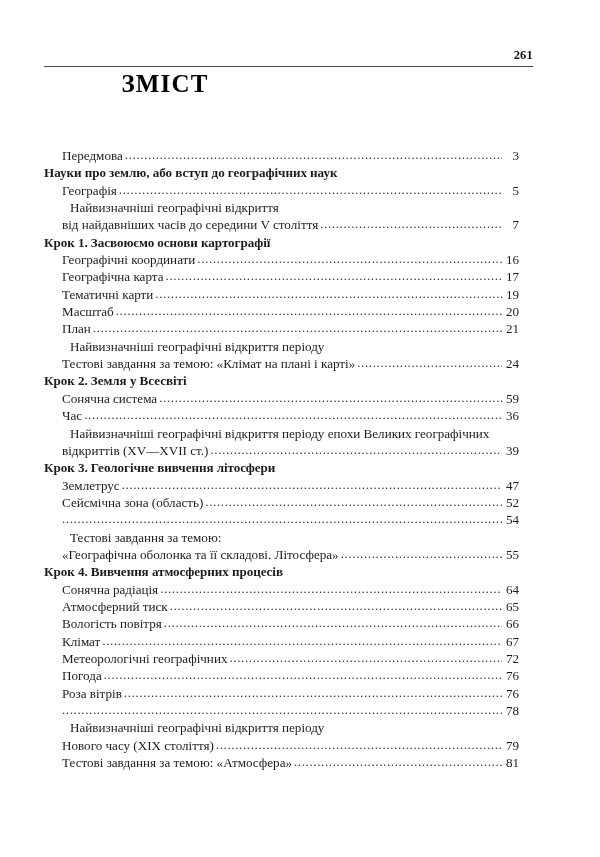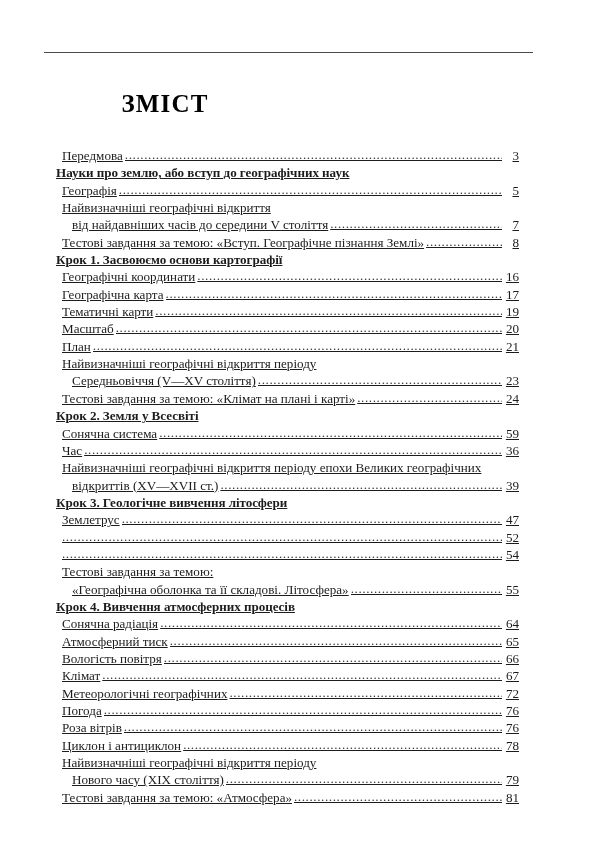--- a/index.html
+++ b/index.html
@@ -44,21 +44,21 @@
     margin-top: 4px;
     border-top: 1.1px solid #4b4b4b;
     width: 100%;
     height: 0;
   }
 
   
   .doc-title {
     position: absolute;
     left: 44px;
-    top: 90px;
+    top: 70px;
     width: 242px;
     text-align: center;
     font-size: 25px;
     font-weight: bold;
     letter-spacing: 1.2px;
     color: #000000;
   }
 
   
   .toc {
@@ -66,45 +66,44 @@
     left: 44px;
     top: 147px;
     width: 475px;
   }
 
   .toc-line {
     font-size: 13.1px;
     line-height: 17.35px;
     white-space: nowrap;
     color: #1c1c1c;
-    text-decoration: underline;
   }
 
   
   .toc-line.heading {
     font-weight: bold;
-    margin-left: 12px;
+    margin-left: 0;
     letter-spacing: -0.05px;
   }
 
   
   .toc-line.entry {
     margin-left: 18px;
     display: flex;
     align-items: baseline;
   }
 
   
   .toc-line.cont {
+    margin-left: 26px;
+  }
+
+  
+  .toc-line.entry-wrap {
     margin-left: 18px;
-  }
-
-  
-  .toc-line.entry-wrap {
-    margin-left: 28px;
     display: flex;
     align-items: baseline;
   }
 
   .toc-text {
     flex: 0 0 auto;
     padding-right: 2px;
   }
 
   .toc-dots {
@@ -129,20 +128,21 @@
     padding-left: 0.5px;
     color: #1c1c1c;
   }
 </style>
 </head>
 <body>
 
 <div class="page">
 
   <div class="header-block">
+    <div class="folio">261</div>
     <div class="header-rule"></div>
   </div>
 
   <div class="doc-title">ЗМІСТ</div>
 
   <div class="toc">
       <div class="toc-line entry">
         <span class="toc-text">Передмова</span>
         <span class="toc-dots"></span>
         <span class="toc-page">3</span>
@@ -152,25 +152,20 @@
         <span class="toc-text">Географія</span>
         <span class="toc-dots"></span>
         <span class="toc-page">5</span>
       </div>
       <div class="toc-line cont"><span>Найвизначніші географічні відкриття</span></div>
       <div class="toc-line entry-wrap">
         <span class="toc-text">від найдавніших часів до середини V століття</span>
         <span class="toc-dots"></span>
         <span class="toc-page">7</span>
       </div>
-      <div class="toc-line entry">
-        <span class="toc-text">Тестові завдання за темою: «Вступ. Географічне пізнання Землі»</span>
-        <span class="toc-dots"></span>
-        <span class="toc-page">8</span>
-      </div>
       <div class="toc-line heading"><span>Крок 1. Засвоюємо основи картографії</span></div>
       <div class="toc-line entry">
         <span class="toc-text">Географічні координати</span>
         <span class="toc-dots"></span>
         <span class="toc-page">16</span>
       </div>
       <div class="toc-line entry">
         <span class="toc-text">Географічна карта</span>
         <span class="toc-dots"></span>
         <span class="toc-page">17</span>
@@ -184,25 +179,20 @@
         <span class="toc-text">Масштаб</span>
         <span class="toc-dots"></span>
         <span class="toc-page">20</span>
       </div>
       <div class="toc-line entry">
         <span class="toc-text">План</span>
         <span class="toc-dots"></span>
         <span class="toc-page">21</span>
       </div>
       <div class="toc-line cont"><span>Найвизначніші географічні відкриття періоду</span></div>
-      <div class="toc-line entry-wrap">
-        <span class="toc-text">Середньовіччя (V—XV століття)</span>
-        <span class="toc-dots"></span>
-        <span class="toc-page">23</span>
-      </div>
       <div class="toc-line entry">
         <span class="toc-text">Тестові завдання за темою: «Клімат на плані і карті»</span>
         <span class="toc-dots"></span>
         <span class="toc-page">24</span>
       </div>
       <div class="toc-line heading"><span>Крок 2. Земля у Всесвіті</span></div>
       <div class="toc-line entry">
         <span class="toc-text">Сонячна система</span>
         <span class="toc-dots"></span>
         <span class="toc-page">59</span>
@@ -218,20 +208,21 @@
         <span class="toc-dots"></span>
         <span class="toc-page">39</span>
       </div>
       <div class="toc-line heading"><span>Крок 3. Геологічне вивчення літосфери</span></div>
       <div class="toc-line entry">
         <span class="toc-text">Землетрус</span>
         <span class="toc-dots"></span>
         <span class="toc-page">47</span>
       </div>
       <div class="toc-line entry">
+        <span class="toc-text">Сейсмічна зона (область)</span>
         <span class="toc-dots"></span>
         <span class="toc-page">52</span>
       </div>
       <div class="toc-line entry">
         <span class="toc-dots"></span>
         <span class="toc-page">54</span>
       </div>
       <div class="toc-line cont"><span>Тестові завдання за темою:</span></div>
       <div class="toc-line entry-wrap">
         <span class="toc-text">«Географічна оболонка та її складові. Літосфера»</span>
@@ -268,21 +259,20 @@
         <span class="toc-text">Погода</span>
         <span class="toc-dots"></span>
         <span class="toc-page">76</span>
       </div>
       <div class="toc-line entry">
         <span class="toc-text">Роза вітрів</span>
         <span class="toc-dots"></span>
         <span class="toc-page">76</span>
       </div>
       <div class="toc-line entry">
-        <span class="toc-text">Циклон і антициклон</span>
         <span class="toc-dots"></span>
         <span class="toc-page">78</span>
       </div>
       <div class="toc-line cont"><span>Найвизначніші географічні відкриття періоду</span></div>
       <div class="toc-line entry-wrap">
         <span class="toc-text">Нового часу (XIX століття)</span>
         <span class="toc-dots"></span>
         <span class="toc-page">79</span>
       </div>
       <div class="toc-line entry">

